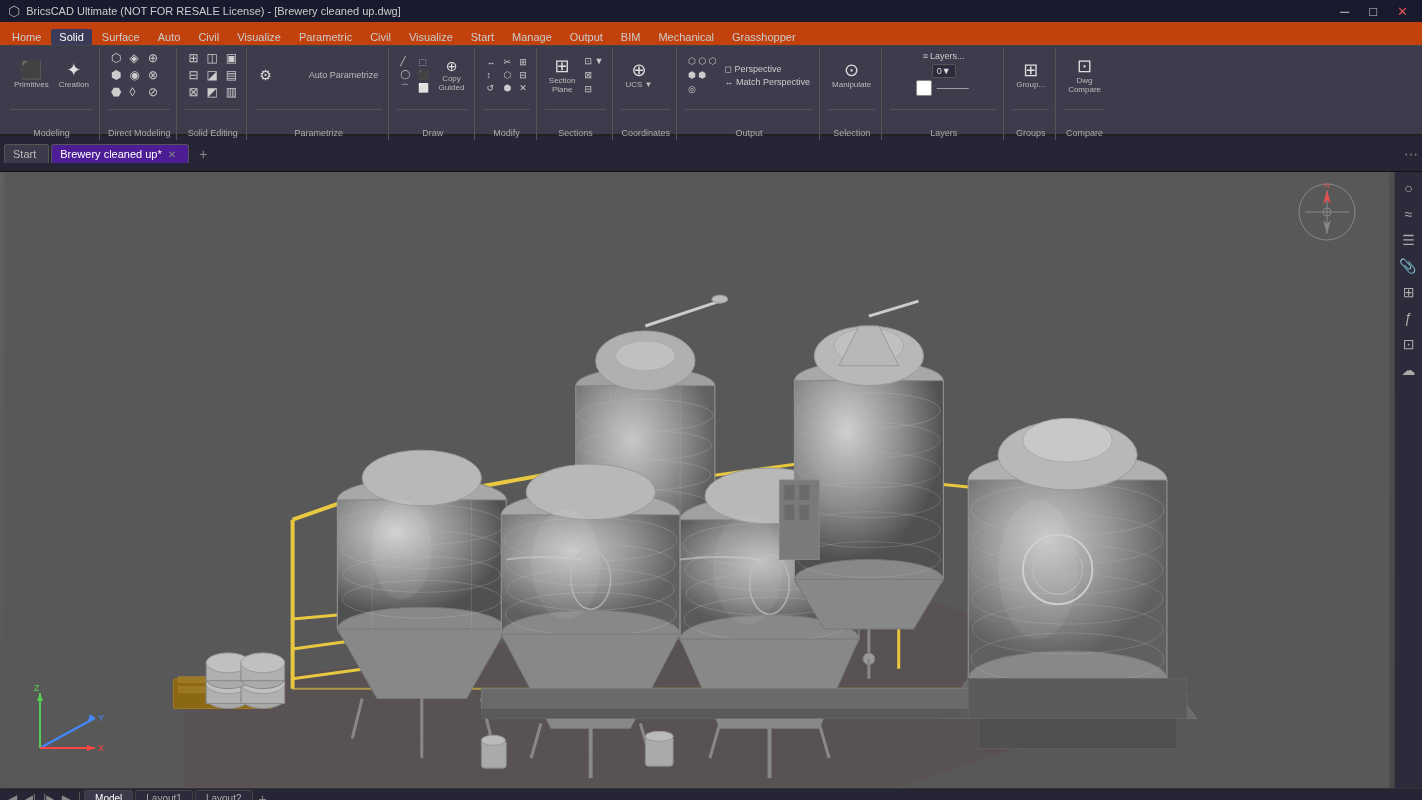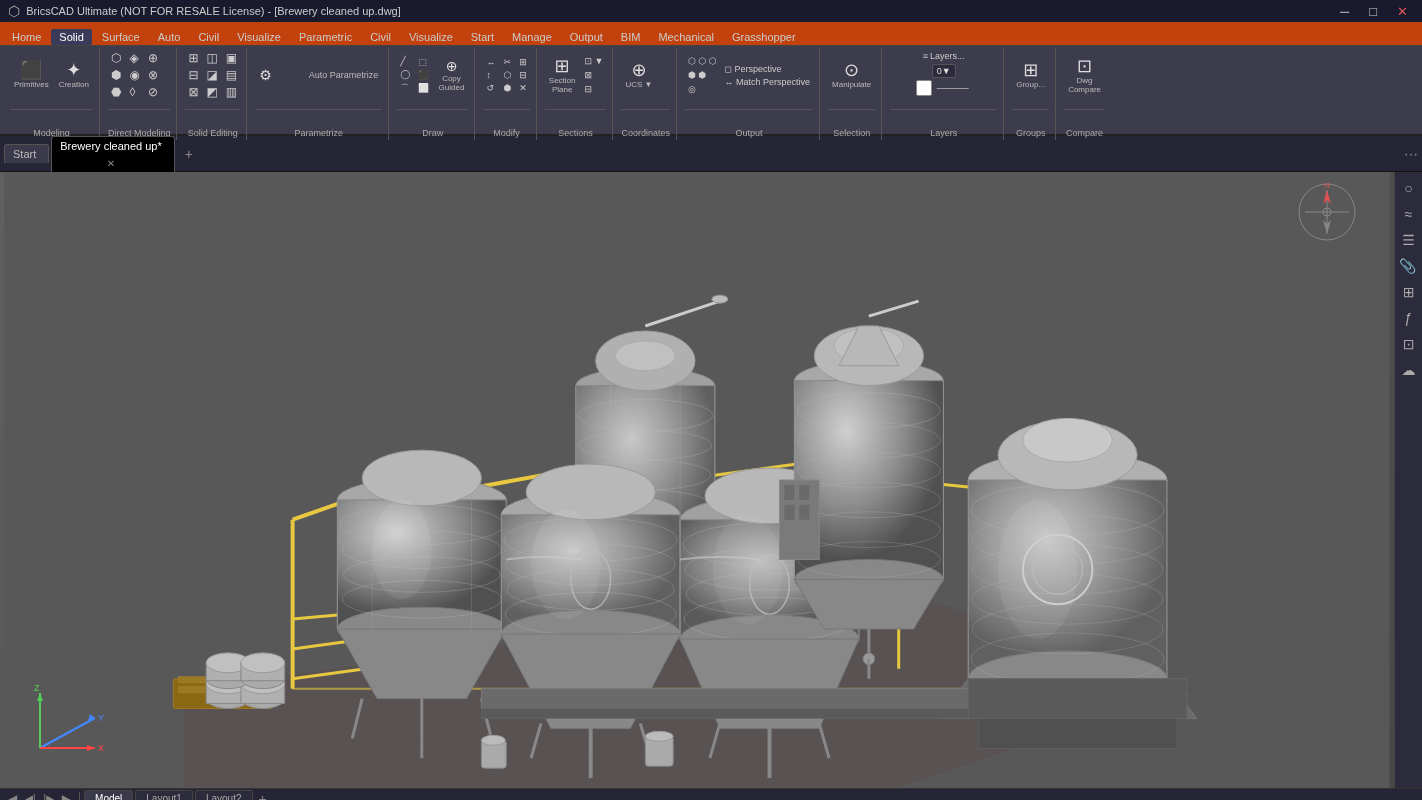--- a/index.html
+++ b/index.html
@@ -61,21 +61,21 @@
     
     #tabs-bar {
       height: 36px; background: #252535; display: flex; align-items: center; padding: 0 4px;
       border-bottom: 1px solid #111;
     }
     .tab-item {
       padding: 3px 12px 3px 8px; background: #3a3a4a; color: #bbb; cursor: pointer;
       font-size: 11px; border-radius: 3px 3px 0 0; margin-right: 2px;
       display: flex; align-items: center; gap: 6px; border: 1px solid #555; border-bottom: none;
     }
-    .tab-item.active { background: #000000; color: #fff; flex-direction: column; }
+    .tab-item.active { background: #4c1d95; color: #fff; }
     .tab-item .close-btn { font-size: 10px; cursor: pointer; color: #888; }
     .tab-add { padding: 3px 8px; cursor: pointer; font-size: 14px; color: #888; }
 
     
     #main-viewport {
       position: relative;
       width: 100%;
       height: calc(800px - 22px - 24px - 90px - 24px - 24px);
       background: #5a5a5a;
       overflow: hidden;

